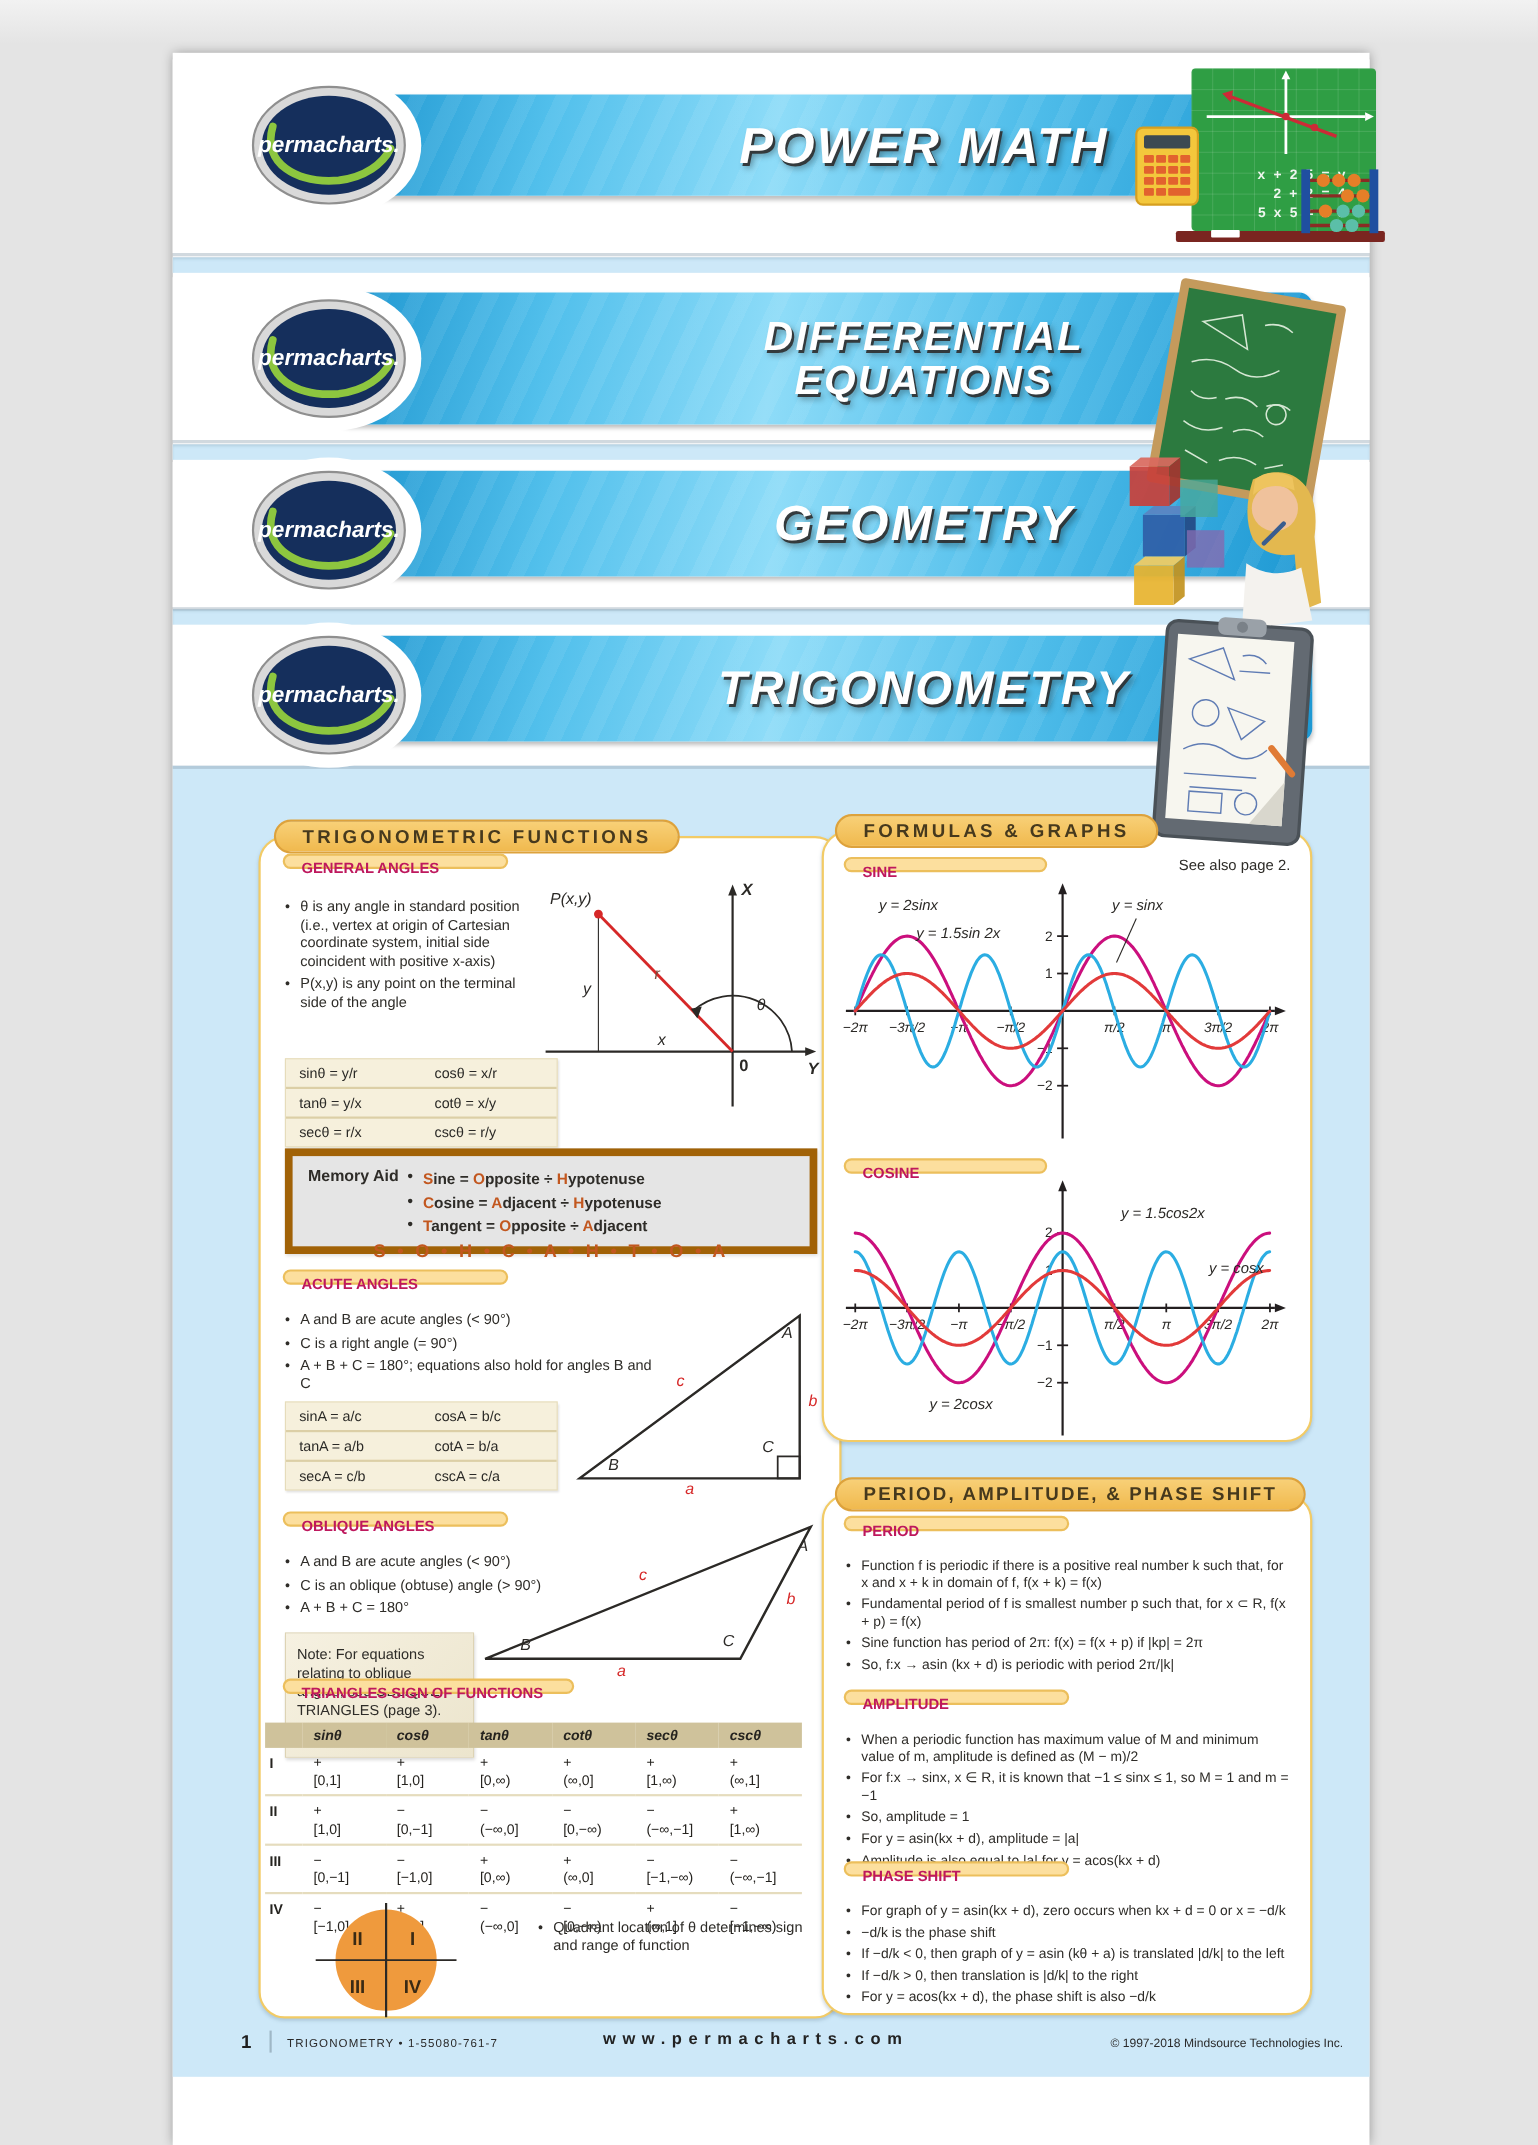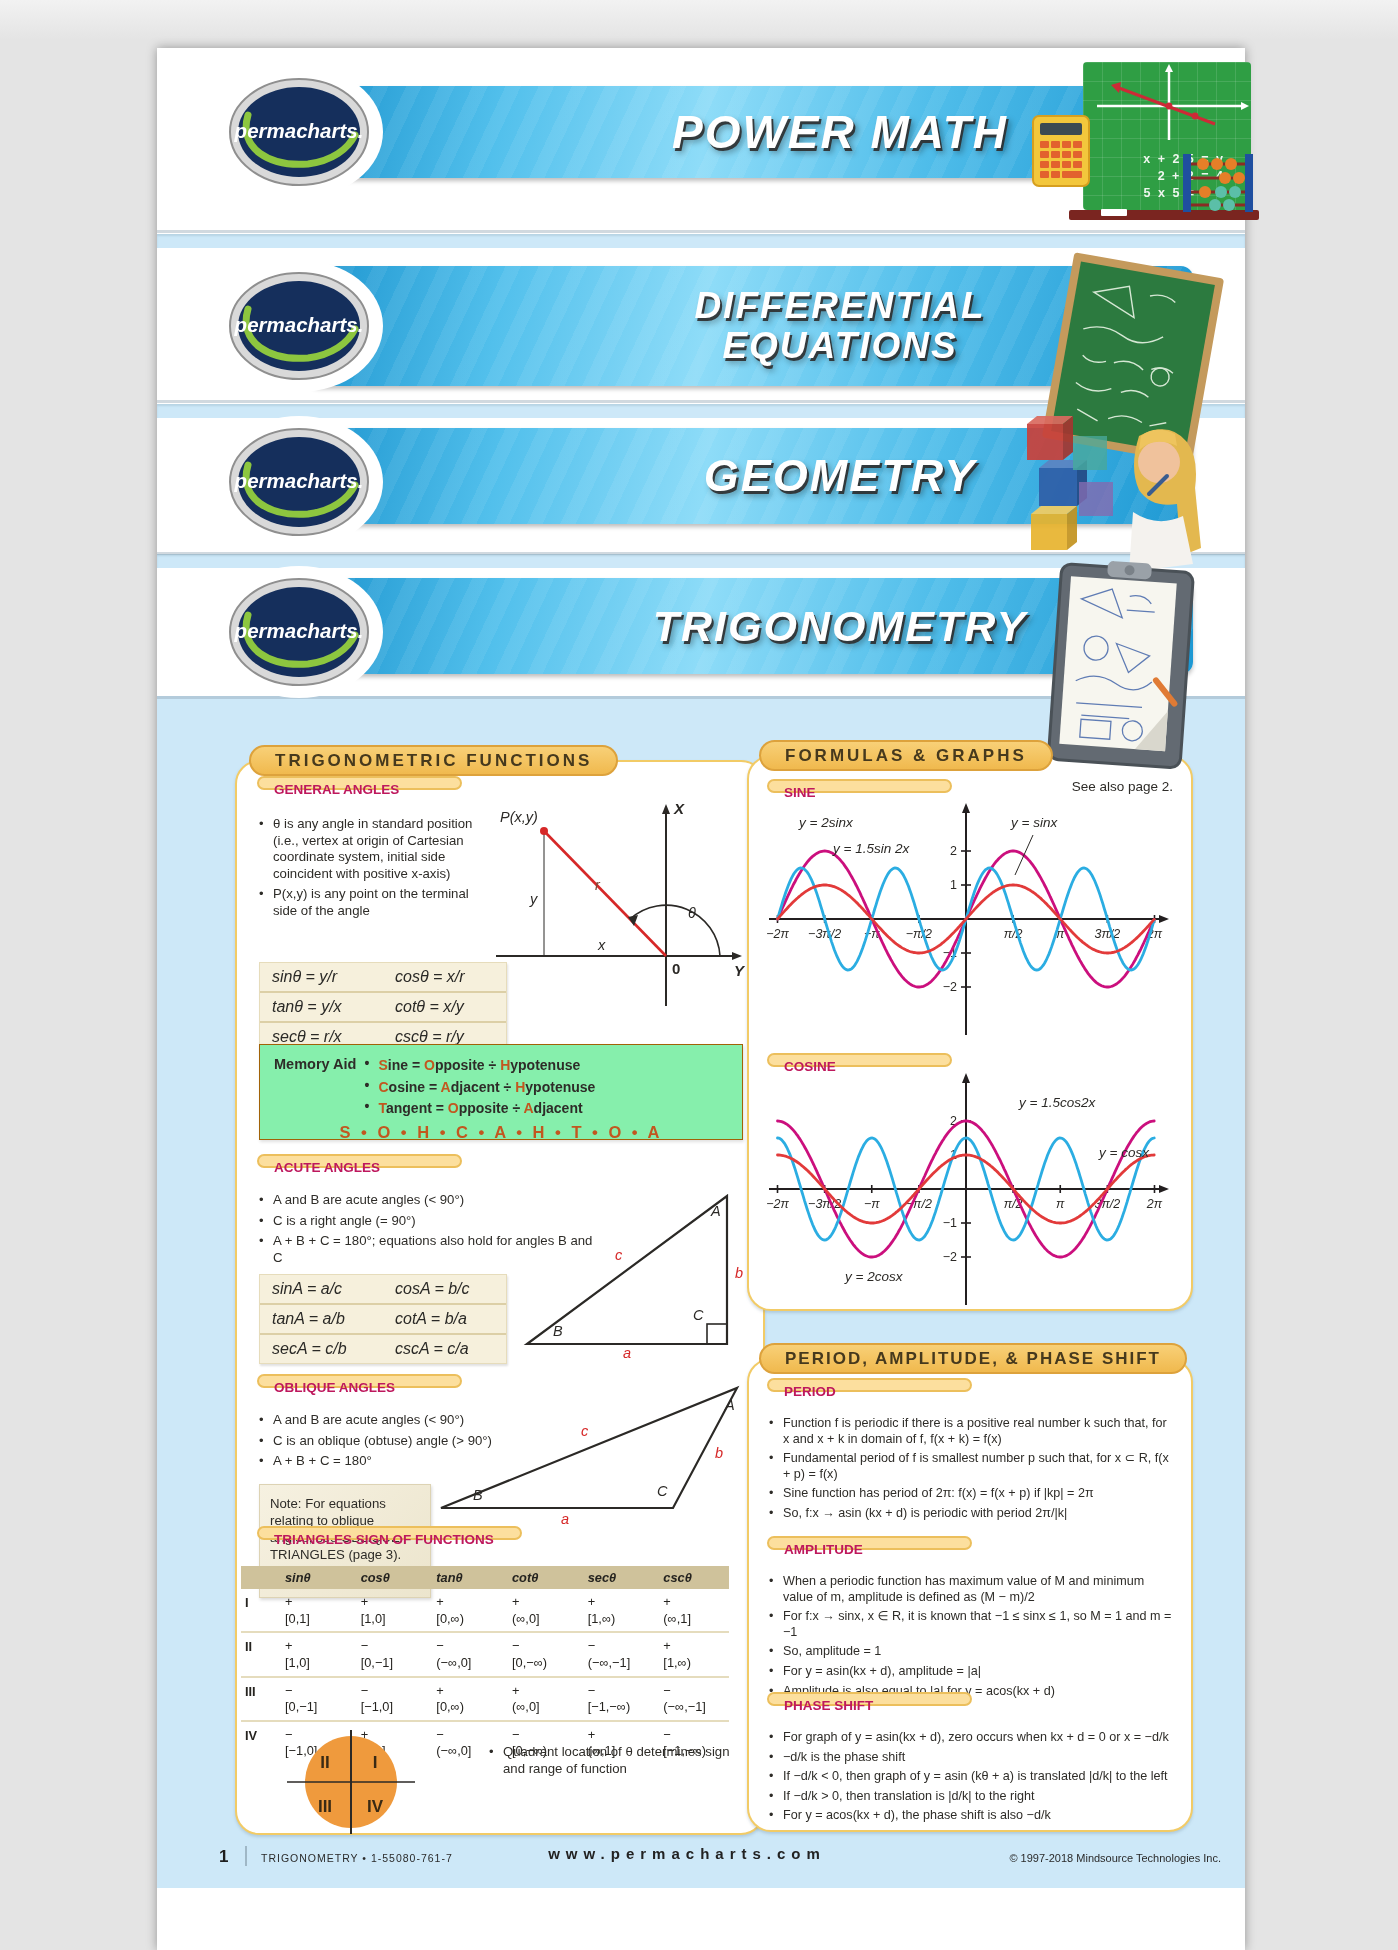--- a/index.html
+++ b/index.html
@@ -30,23 +30,23 @@
               border:2px solid #ecbf5c; border-radius:13px; padding:0 15px; font-size:13.5px; font-weight:700; color:#be185d; z-index:6; white-space:nowrap; }
 
   .brow { display:flex; margin-bottom:4px; }
   .dot { width:14px; flex:0 0 14px; color:#2e2c28; font-size:13px; line-height:1.25; }
   .btxt { font-size:13.2px; line-height:1.25; color:#2e2c28; }
   .bullets-sm .btxt, .bullets-sm .dot { font-size:12.6px; line-height:1.24; }
 
   .eqtable { position:absolute; background:#f6f0dc; border:1px solid #e6dcbb; box-shadow:1px 2px 2px rgba(0,0,0,.12); }
   .eqrow { display:flex; border-top:2px solid #dccfa6; }
   .eqrow:first-child { border-top:none; }
-  .eqcell { flex:1; font-size:16px; font-style:italic; color:#2a2926; padding:5px 8px 5px 12px; white-space:nowrap; }
-
-  .memory-box { position:absolute; background:#86efac; border:1px solid #a16207; box-shadow:1px 2px 3px rgba(0,0,0,.12); padding:10px 14px 8px 14px; }
+  .eqcell { flex:1; font-size:13px; color:#2a2926; padding:5px 8px 5px 12px; white-space:nowrap; }
+
+  .memory-box { position:absolute; background:#e5e5e5; border:7px solid #a16207; box-shadow:1px 2px 3px rgba(0,0,0,.12); padding:10px 14px 8px 14px; }
   .memory-line { display:flex; font-size:14px; line-height:1.55; color:#2e2c28; font-weight:bold; }
   .memory-label { font-weight:bold; color:#2e2c28; font-size:14.5px; margin-right:8px; margin-top:1px; white-space:nowrap; }
   .memory-items .dot { font-weight:bold; }
   .hl { color:#c2571f; }
   .acronym { text-align:center; font-size:16.5px; font-weight:bold; color:#c2571f; letter-spacing:3px; margin-top:3px; }
 
   .note-box { position:absolute; background:linear-gradient(135deg,#f6f1e1,#ece5cd); border:1px solid #ddd3b4; box-shadow:1px 2px 3px rgba(0,0,0,.15);
               padding:10px 10px; font-size:13.2px; line-height:1.3; color:#2e2c28; }
 
   

